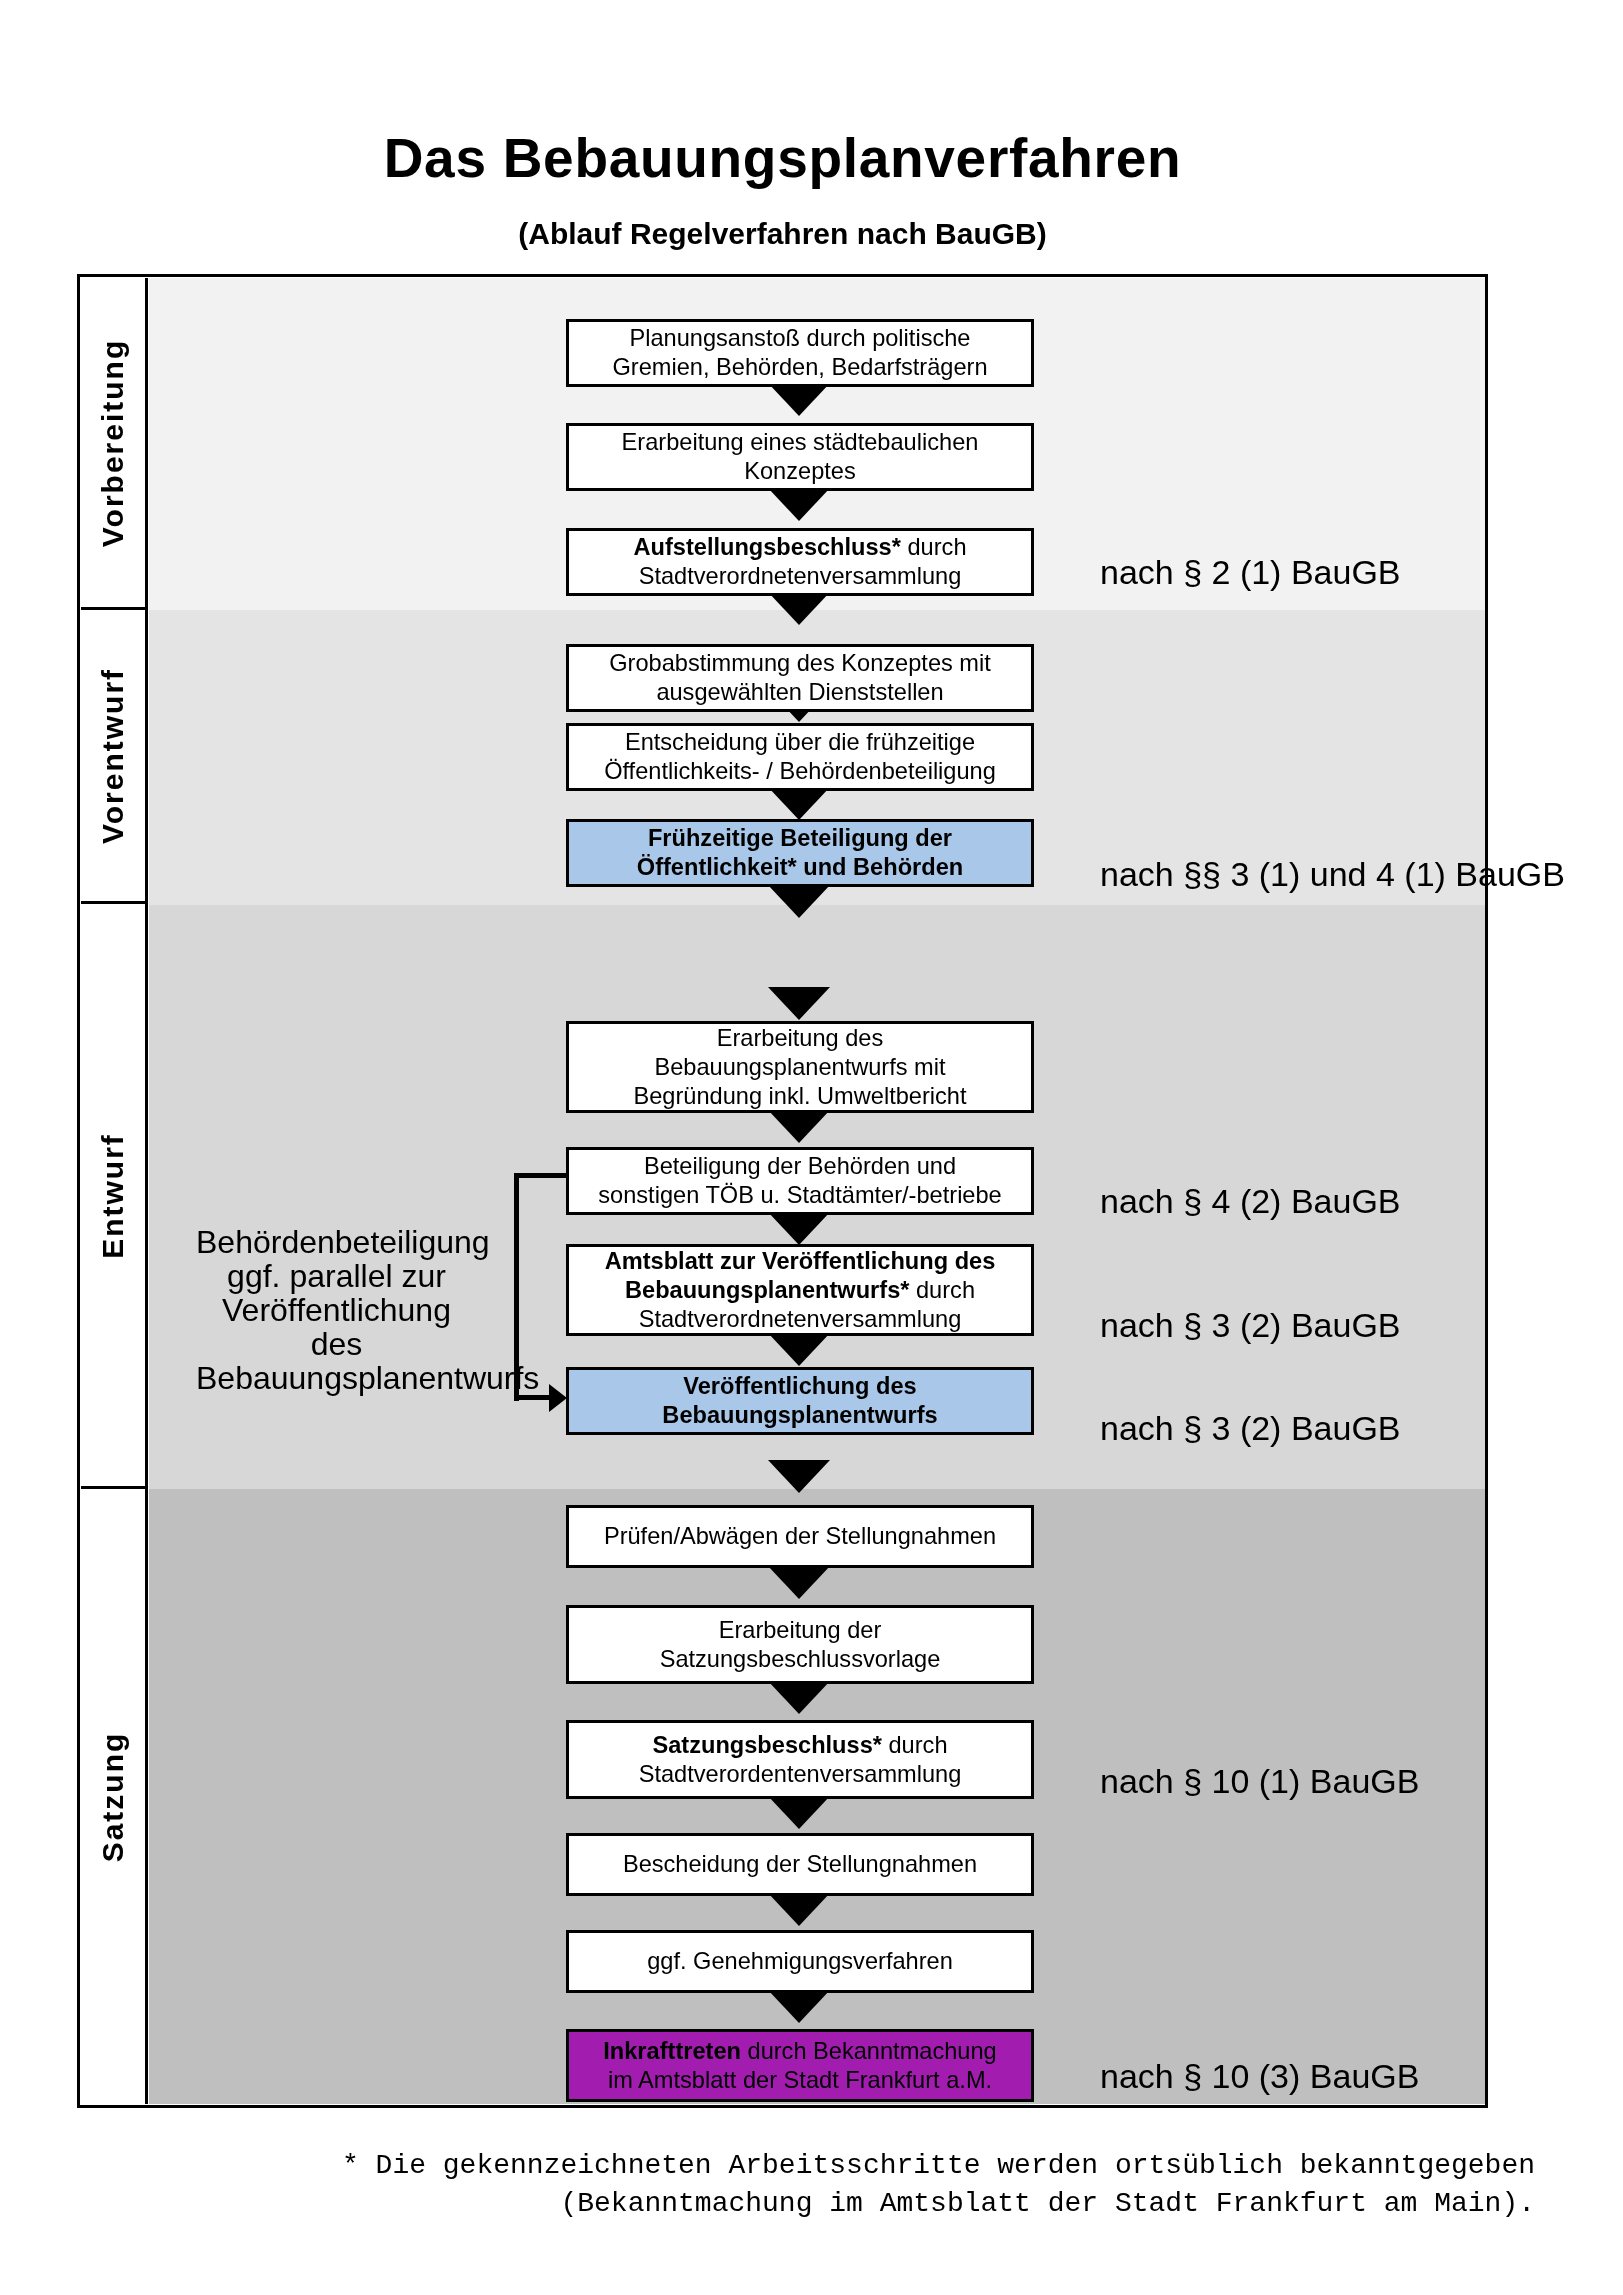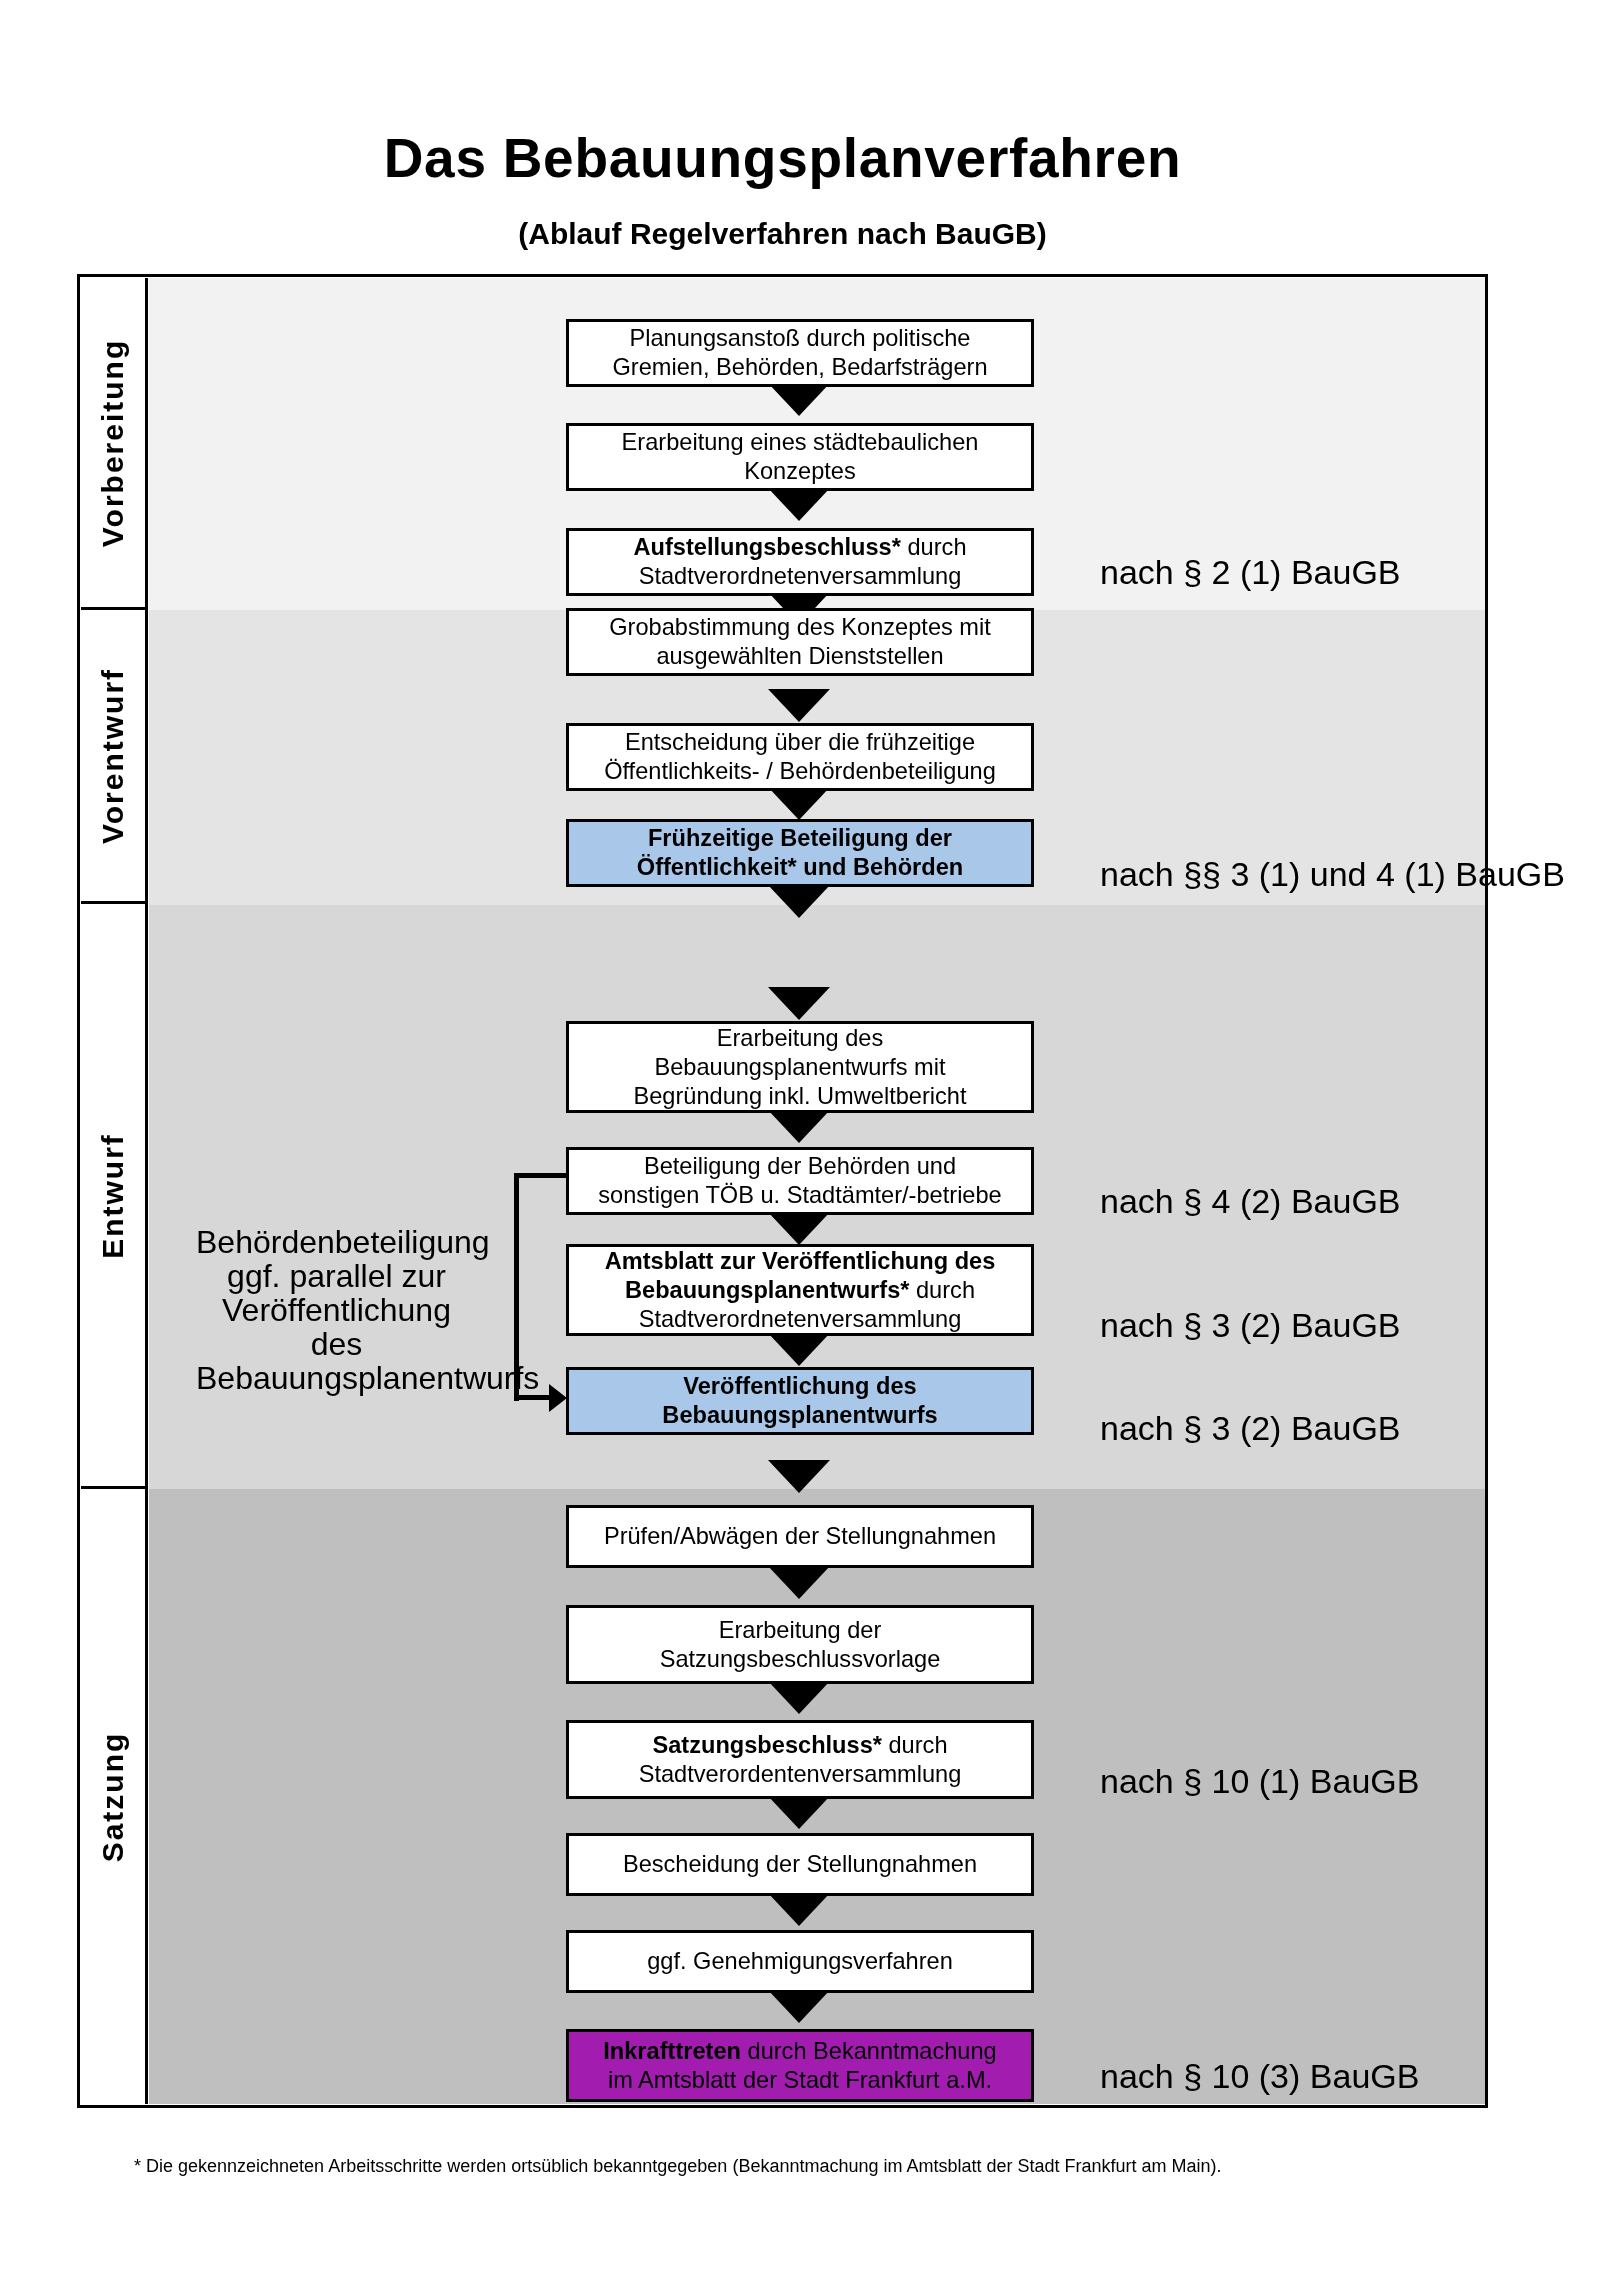--- a/index.html
+++ b/index.html
@@ -49,21 +49,21 @@
     text-align:center; font-size:32px; line-height:34px; z-index:3;
   }
   .conn { position:absolute; background:#000; z-index:2; }
   .conn-arrowhead {
     position:absolute; width:0; height:0; z-index:2;
     border-top:14.4px solid transparent; border-bottom:14.4px solid transparent;
     border-left:18.3px solid #000;
   }
   .footnote {
     position:absolute; left:134px; top:2147px; width:1401px;
-    font-size:18px; line-height:38px; text-align:left;
+    font-size:28px; line-height:38px; text-align:right;font-family:Liberation Mono, monospace;
   }
 </style>
 </head>
 <body>
 
 <div class="page">
 
   <div class="title">Das Bebauungsplanverfahren</div>
   <div class="subtitle">(Ablauf Regelverfahren nach BauGB)</div>
 
@@ -97,21 +97,21 @@
       <div class="ln"><span>Gremien, Behörden, Bedarfsträgern</span></div>
     </div>
   <div class="box" style="top:423px;height:68px">
       <div class="ln"><span>Erarbeitung eines städtebaulichen</span></div>
       <div class="ln"><span>Konzeptes</span></div>
     </div>
   <div class="box" style="top:528px;height:68px">
       <div class="ln"><b>Aufstellungsbeschluss*</b><span> durch</span></div>
       <div class="ln"><span>Stadtverordnetenversammlung</span></div>
     </div>
-  <div class="box" style="top:608px;height:68px">
+  <div class="box" style="top:644px;height:68px">
       <div class="ln"><span>Grobabstimmung des Konzeptes mit</span></div>
       <div class="ln"><span>ausgewählten Dienststellen</span></div>
     </div>
   <div class="box" style="top:723px;height:68px">
       <div class="ln"><span>Entscheidung über die frühzeitige</span></div>
       <div class="ln"><span>Öffentlichkeits- / Behördenbeteiligung</span></div>
     </div>
   <div class="box" style="top: 819px; height: 68px; background: rgb(169, 199, 232);">
       <div class="ln"><b>Frühzeitige Beteiligung der</b></div>
       <div class="ln"><b>Öffentlichkeit* und Behörden</b></div>

